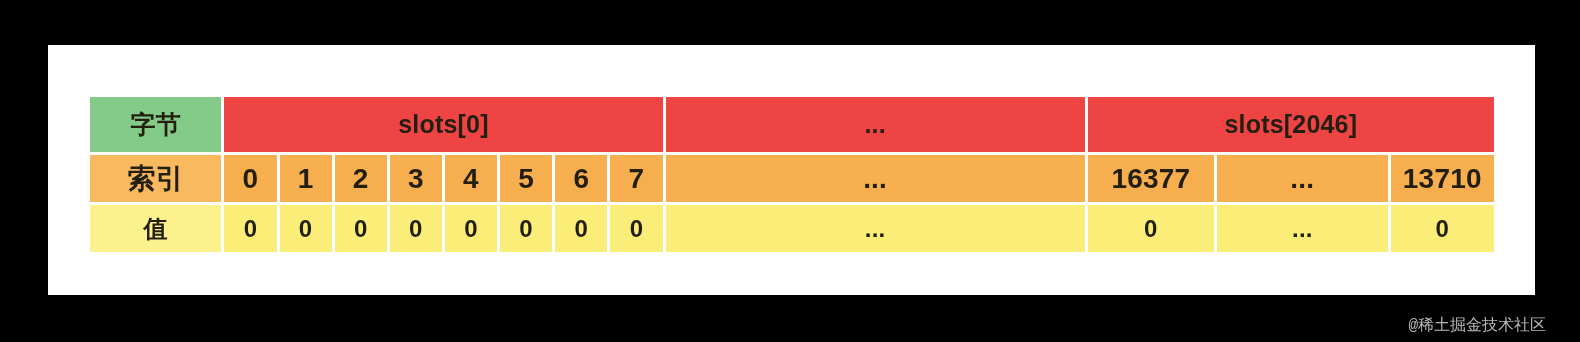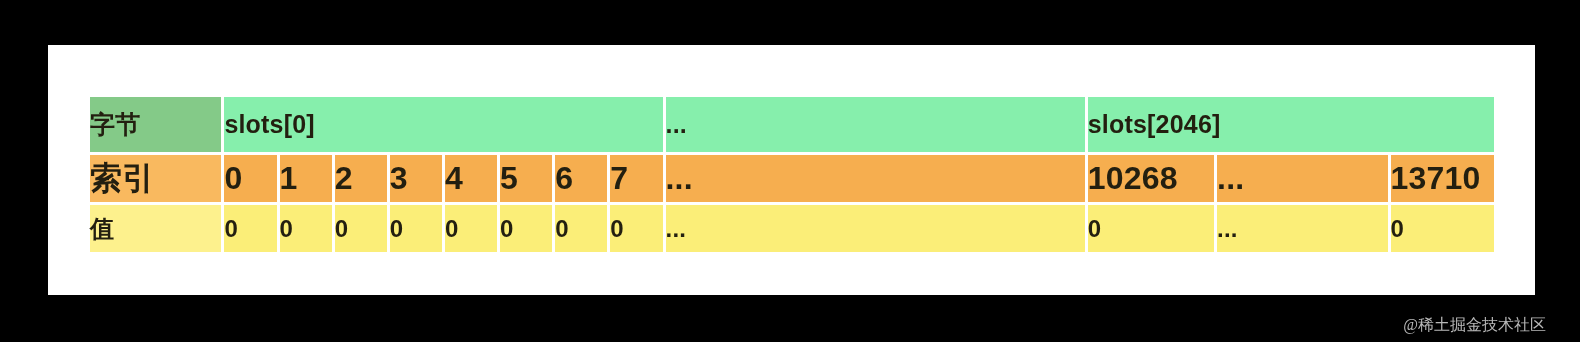--- a/index.html
+++ b/index.html
@@ -30,53 +30,53 @@
     position: absolute;
     left: 39px;   
     top: 49px;    
     width: 1410px;
     border-collapse: separate;
     border-spacing: 3px;
     table-layout: fixed;
   }
   #diagram-table td {
     padding: 0;
-    text-align: left;
+    text-align: center;
     vertical-align: middle;
     color: #231f10;
     font-weight: bold;
     letter-spacing: 0.2px;
   }
 
   
   tr.row-header td { height: 55px; font-size: 25px; }
-  tr.row-index  td { height: 47px; font-size: 32px; }
+  tr.row-index  td { height: 47px; font-size: 28px; }
   tr.row-value  td { height: 47px; font-size: 24px; }
 
   
-  .c-green  { background: #86efac; margin-top: 35px; }
+  .c-green  { background: #ef4444; margin-top: 35px; }
   .c-orange { background: #f6ae4f; }
   .c-yellow { background: #fbee78; }
 
   
   .label-cell { font-size: 25px; }
   .row-header .label-cell { background: #84ca88; }
   .row-index  .label-cell { background: #f9b95f; }
   .row-value  .label-cell { background: #fdf18d; }
 
   .ell { letter-spacing: 1px; }
 
   
   #watermark {
     position: absolute;
     right: 34px;
     bottom: 6px;
     font-size: 16px;
     color: #d8d8d8;
-    font-family: Liberation Serif, serif;
+    font-family: Liberation Mono, monospace;
     white-space: nowrap;
     opacity: 0.85;
   }
 </style>
 </head>
 <body>
 
 <div id="card">
 
   <table id="diagram-table">
@@ -114,21 +114,21 @@
       <td class="c-orange">1</td>
       <td class="c-orange">2</td>
       <td class="c-orange">3</td>
       <td class="c-orange">4</td>
       <td class="c-orange">5</td>
       <td class="c-orange">6</td>
       <td class="c-orange">7</td>
 
       <td class="c-orange ell">...</td>
 
-      <td class="c-orange">10268</td>
+      <td class="c-orange">16377</td>
       <td class="c-orange ell">...</td>
       <td class="c-orange">13710</td>
     </tr>
 
     <tr class="row-value">
       <td class="label-cell">值</td>
 
       <td class="c-yellow">0</td>
       <td class="c-yellow">0</td>
       <td class="c-yellow">0</td>

